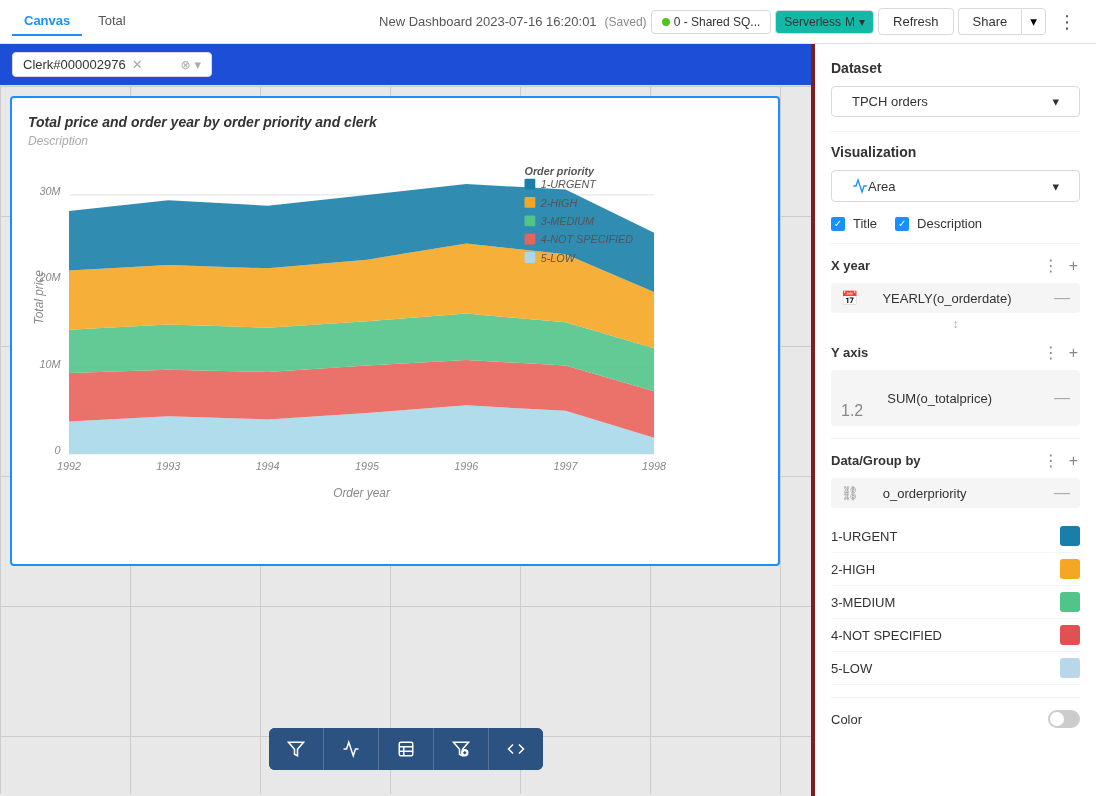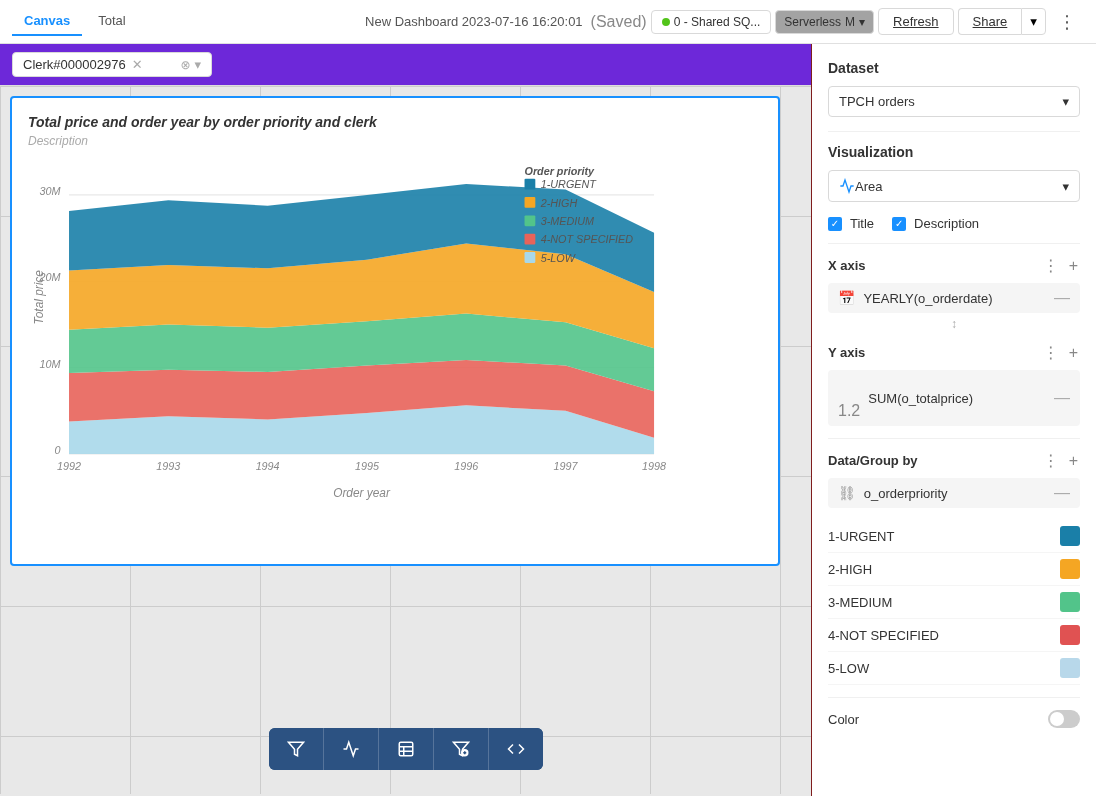--- a/index.html
+++ b/index.html
@@ -4,39 +4,39 @@
   <style>
     * { box-sizing: border-box; margin: 0; padding: 0; }
     body { font-family: -apple-system, BlinkMacSystemFont, 'Segoe UI', sans-serif; font-size: 13px; background: #f0f0f0; color: #333; width: 1096px; height: 796px; overflow: hidden; }
 
     
     .topbar { display: flex; align-items: center; background: #fff; border-bottom: 1px solid #e0e0e0; height: 44px; padding: 0 12px; gap: 4px; }
     .topbar-tab { padding: 6px 12px; cursor: pointer; font-size: 13px; color: #555; border-bottom: 2px solid transparent; }
     .topbar-tab.active { color: #1890ff; border-bottom: 2px solid #1890ff; font-weight: 700; }
     .topbar-spacer { flex: 1; }
     .topbar-info { display: flex; align-items: center; gap: 8px; color: #555; font-size: 13px; }
-    .topbar-saved { color: #888; font-size: 16px; }
+    .topbar-saved { color: #888; font-size: 12px; }
     .status-badge { display: flex; align-items: center; gap: 4px; background: #fff; border: 1px solid #d9d9d9; border-radius: 4px; padding: 4px 10px; font-size: 12px; }
     .status-dot { width: 8px; height: 8px; border-radius: 50%; background: #52c41a; border: 2px solid #52c41a; }
-    .serverless-select { display: flex; align-items: center; border: 1px solid #d9d9d9; border-radius: 4px; padding: 4px 8px; background: #a3a3a3; font-size: 12px; gap: 4px; cursor: pointer; }
-    .btn { border: 1px solid #d9d9d9; border-radius: 4px; padding: 5px 14px; background: #fff; cursor: pointer; font-size: 13px; color: #333; text-decoration: underline; }
+    .serverless-select { display: flex; align-items: center; border: 1px solid #d9d9d9; border-radius: 4px; padding: 4px 8px; background: #14b8a6; font-size: 12px; gap: 4px; cursor: pointer; }
+    .btn { border: 1px solid #d9d9d9; border-radius: 4px; padding: 5px 14px; background: #fff; cursor: pointer; font-size: 13px; color: #333; }
     .btn-group { display: flex; }
     .btn-group .btn { border-radius: 0; border-right: none; }
     .btn-group .btn:first-child { border-radius: 4px 0 0 4px; }
     .btn-group .btn-icon { border-radius: 0 4px 4px 0; border: 1px solid #d9d9d9; padding: 5px 8px; background: #fff; cursor: pointer; }
     .kebab-btn { background: none; border: none; cursor: pointer; padding: 4px 8px; font-size: 18px; color: #555; display: flex; align-items: center; }
 
     
     .main-layout { display: flex; height: calc(796px - 44px); }
 
     
     .canvas-area { flex: 1; background: #e8e8e8; position: relative; overflow: hidden; }
 
     
-    .filter-bar { padding: 8px 12px; background: #6d28d9; border-bottom: 1px solid #ddd; }
+    .filter-bar { padding: 8px 12px; background: #1d4ed8; border-bottom: 1px solid #ddd; }
     .filter-tag { display: inline-flex; align-items: center; background: #fff; border: 1px solid #d9d9d9; border-radius: 4px; padding: 4px 10px; gap: 6px; font-size: 13px; min-width: 200px; justify-content: space-between; cursor: pointer; }
     .filter-tag-inner { display: flex; align-items: center; gap: 6px; }
     .filter-tag-controls { display: flex; align-items: center; gap: 4px; color: #aaa; }
 
     
     .grid-canvas { position: relative; width: 100%; height: calc(100% - 44px); background-image: 
       linear-gradient(to right, #ccc 1px, transparent 1px),
       linear-gradient(to bottom, #ccc 1px, transparent 1px);
       background-size: 130px 130px; font-style: italic; }
 
@@ -47,35 +47,35 @@
 
     
     .chart-svg-wrapper { position: relative; width: 100%; height: 380px; }
 
     
     .bottom-toolbar { position: absolute; bottom: 24px; left: 50%; transform: translateX(-50%); display: flex; background: #2c5282; border-radius: 6px; overflow: hidden; }
     .bottom-btn { padding: 12px 18px; color: #fff; cursor: pointer; display: flex; align-items: center; justify-content: center; border-right: 1px solid rgba(255,255,255,0.2); background: #2c5282; }
     .bottom-btn:last-child { border-right: none; }
 
     
-    .right-panel { width: 285px; background: #fff; border-left: 1px solid #7f1d1d; overflow-y: auto; padding: 16px; }
+    .right-panel { width: 285px; background: #fff; border-left: 4px solid #7f1d1d; overflow-y: auto; padding: 16px; }
     .panel-section-title { font-size: 14px; font-weight: 600; color: #333; margin-bottom: 10px; }
-    .panel-select { width: 100%; border: 1px solid #d9d9d9; border-radius: 4px; padding: 7px 10px; font-size: 13px; background: #fff; cursor: pointer; display: flex; align-items: center; justify-content: space-between; margin-bottom: 14px; }
+    .panel-select { width: 100%; border: 1px solid #d9d9d9; border-radius: 4px; padding: 7px 20px; font-size: 13px; background: #fff; cursor: pointer; display: flex; align-items: center; justify-content: space-between; margin-bottom: 14px; }
     .panel-divider { border: none; border-top: 1px solid #f0f0f0; margin: 12px 0; }
     .viz-row { display: flex; align-items: center; gap: 8px; margin-bottom: 8px; }
     .checkbox { width: 14px; height: 14px; background: #1890ff; border-radius: 2px; display: flex; align-items: center; justify-content: center; flex-shrink: 0; }
     .checkbox-check { color: #fff; font-size: 10px; }
     .axis-section { margin-bottom: 12px; }
     .axis-header { display: flex; align-items: center; justify-content: space-between; margin-bottom: 8px; }
     .axis-title { font-size: 13px; font-weight: 600; color: #333; }
     .axis-controls { display: flex; align-items: center; gap: 6px; }
     .axis-control-btn { background: none; border: none; cursor: pointer; color: #888; font-size: 16px; padding: 0 2px; }
     .axis-item { display: flex; align-items: center; background: #f5f5f5; border-radius: 4px; padding: 6px 10px; margin-bottom: 4px; gap: 8px; }
     .axis-item-icon { color: #888; font-size: 14px; }
-    .axis-item-label { flex: 1; font-size: 13px; color: #333; }
+    .axis-item-label { flex: 1; font-size: 13px; color: #333; margin-left: 16px; }
     .axis-item-remove { color: #aaa; cursor: pointer; font-size: 16px; }
     .axis-sort-icon { color: #aaa; font-size: 12px; margin: 4px auto; display: block; text-align: center; }
     .color-row { display: flex; align-items: center; justify-content: space-between; padding: 6px 0; border-bottom: 1px solid #f5f5f5; }
     .color-label { font-size: 13px; color: #333; }
     .color-swatch { width: 20px; height: 20px; border-radius: 3px; }
     .labels-row { display: flex; align-items: center; justify-content: space-between; margin-top: 10px; }
     .toggle { width: 32px; height: 18px; background: #ccc; border-radius: 9px; position: relative; cursor: pointer; }
     .toggle-knob { position: absolute; top: 2px; left: 2px; width: 14px; height: 14px; background: #fff; border-radius: 50%; }
   </style>
 </head>
@@ -245,21 +245,21 @@
       <div class="checkbox" style="margin-left:10px;">
         <span class="checkbox-check">✓</span>
       </div>
       <span>Description</span>
     </div>
 
     <hr class="panel-divider">
 
     <div class="axis-section">
       <div class="axis-header">
-        <span class="axis-title">X axis</span>
+        <span class="axis-title">X year</span>
         <div class="axis-controls">
           <button class="axis-control-btn">⋮</button>
           <button class="axis-control-btn">+</button>
         </div>
       </div>
       <div class="axis-item">
         <span class="axis-item-icon">📅</span>
         <span class="axis-item-label">YEARLY(o_orderdate)</span>
         <span class="axis-item-remove">—</span>
       </div>

